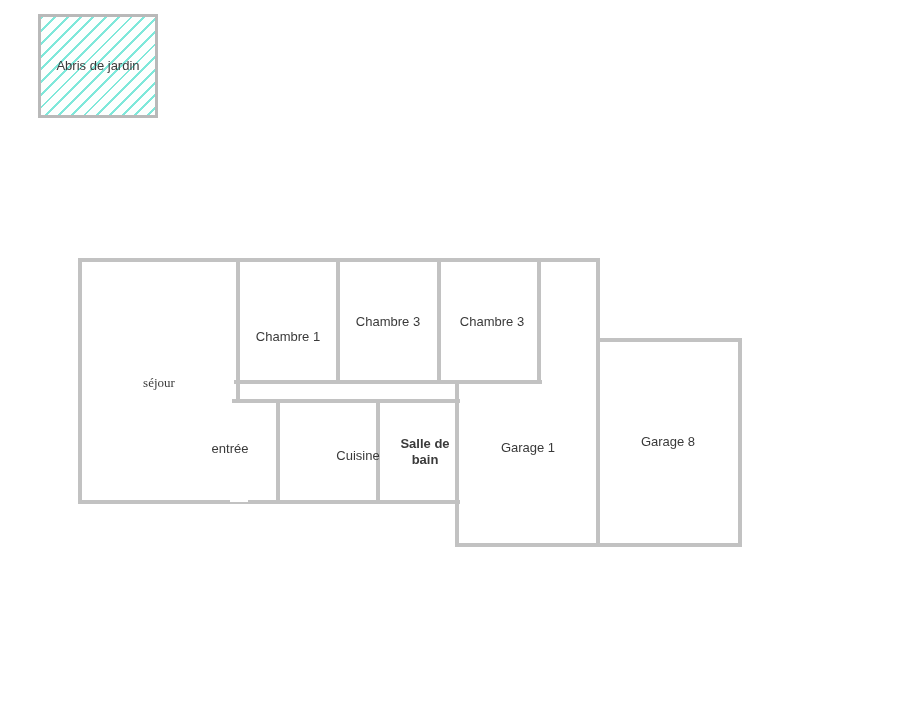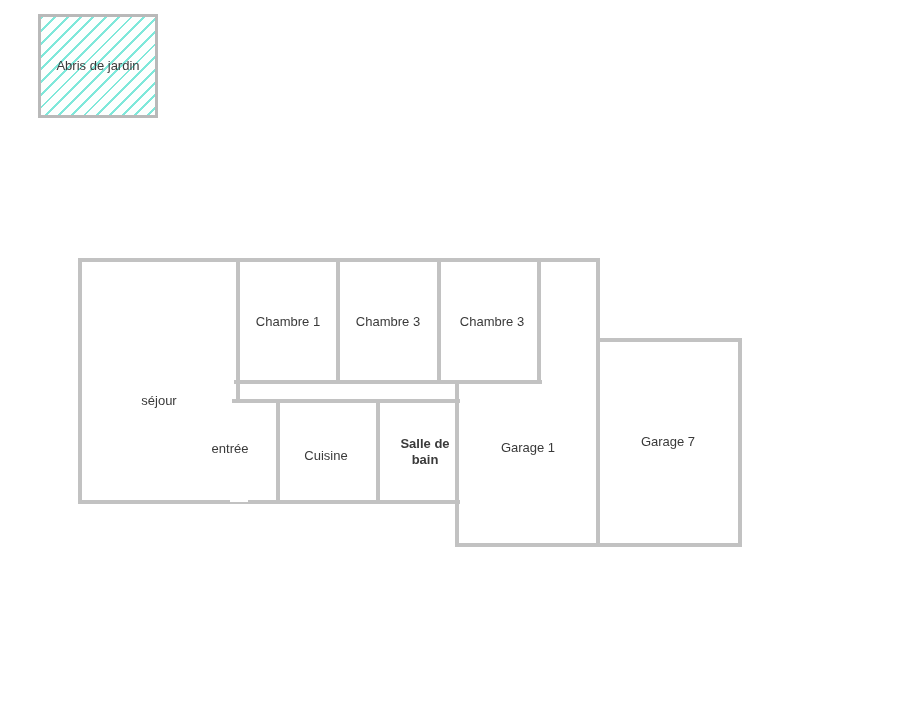--- a/index.html
+++ b/index.html
@@ -58,31 +58,31 @@
   <div class="wall" style="left:236px;top:258px;width:4px;height:145px;"></div>
   <div class="wall" style="left:336px;top:258px;width:4px;height:126px;"></div>
   <div class="wall" style="left:437px;top:258px;width:4px;height:126px;"></div>
   <div class="wall" style="left:537px;top:258px;width:4px;height:126px;"></div>
   <div class="wall" style="left:276px;top:399px;width:4px;height:105px;"></div>
   <div class="wall" style="left:376px;top:399px;width:4px;height:105px;"></div>
   <div class="wall" style="left:455px;top:380px;width:4px;height:167px;"></div>
   <div class="wall" style="left:596px;top:258px;width:4px;height:289px;"></div>
   <div class="wall" style="left:738px;top:338px;width:4px;height:209px;"></div>
 
-  <div class="room-label" style="left:109px;top:393px;width:100px;">séjour</div>
+  <div class="room-label" style="left:109px;top:375px;width:100px;font-family:Liberation Serif, serif;">séjour</div>
 
   <div class="room-label" style="left:180px;top:441px;width:100px;">entrée</div>
 
-  <div class="room-label" style="left:276px;top:448px;width:100px;">Cuisine</div>
+  <div class="room-label" style="left:276px;top:448px;width:100px;padding-left:32px;">Cuisine</div>
 
   <div class="room-label wrap" style="left:392px;top:436px;width:66px;font-weight:bold;">Salle de bain</div>
 
-  <div class="room-label" style="left:238px;top:314px;width:100px;">Chambre 1</div>
+  <div class="room-label" style="left:238px;top:329px;width:100px;">Chambre 1</div>
 
   <div class="room-label" style="left:338px;top:314px;width:100px;">Chambre 3</div>
 
   <div class="room-label" style="left:442px;top:314px;width:100px;">Chambre 3</div>
 
   <div class="room-label" style="left:478px;top:440px;width:100px;">Garage 1</div>
 
-  <div class="room-label" style="left:618px;top:434px;width:100px;">Garage 7</div>
+  <div class="room-label" style="left:618px;top:434px;width:100px;">Garage 8</div>
 
 </div>
 
 </body></html>

